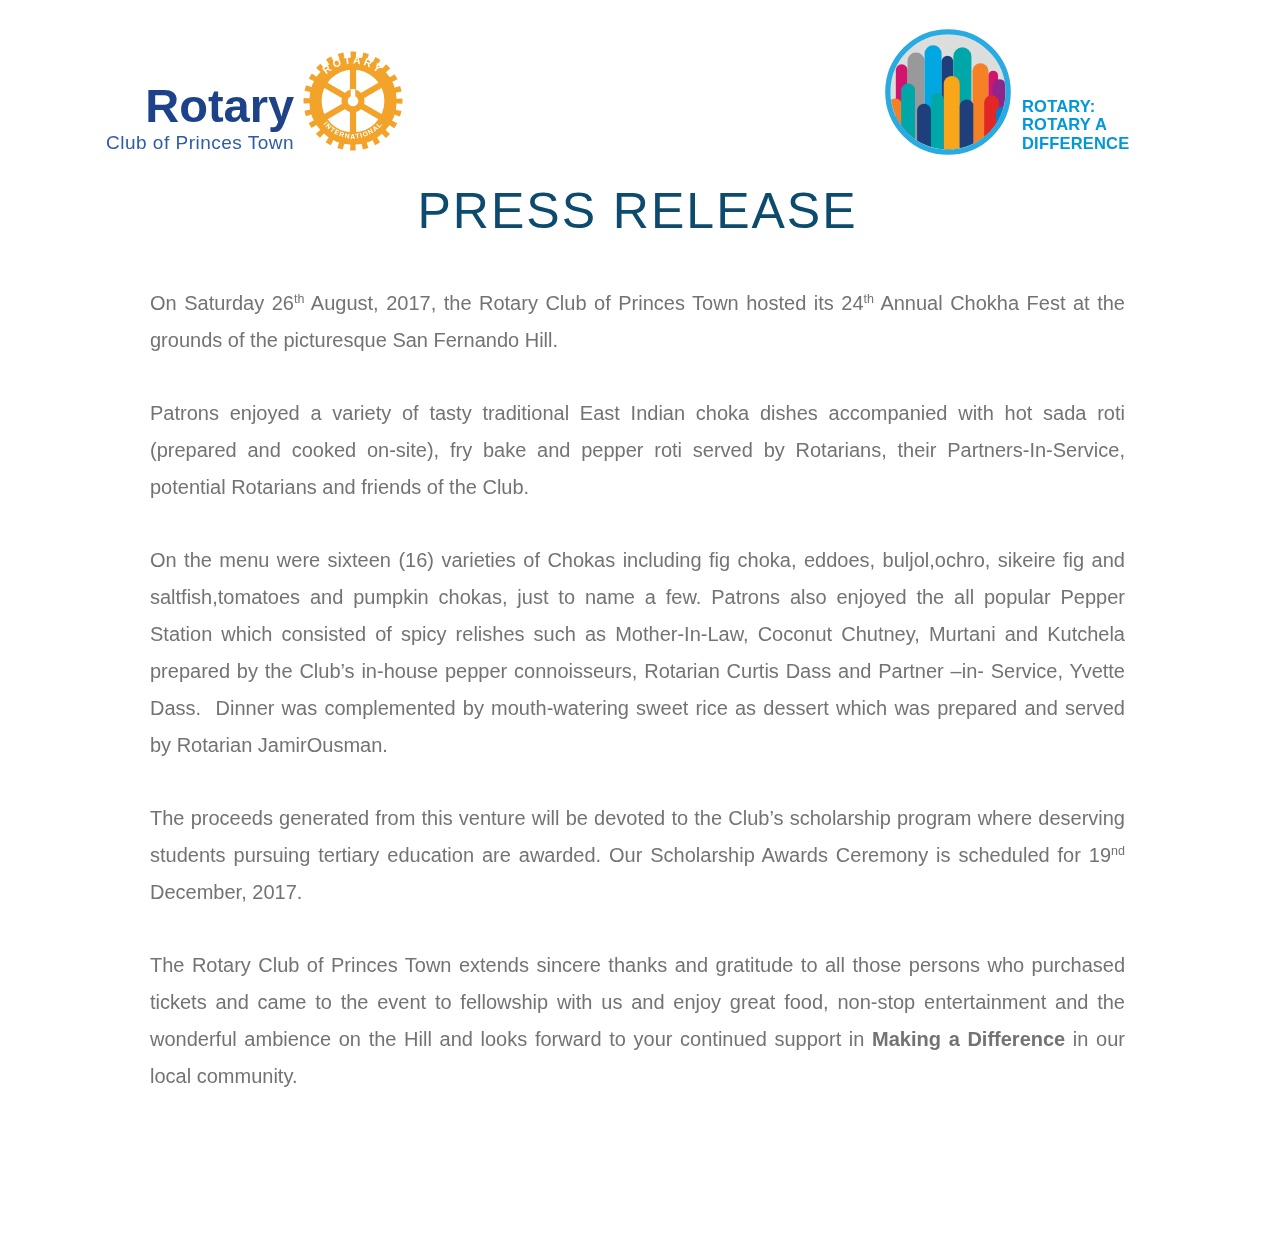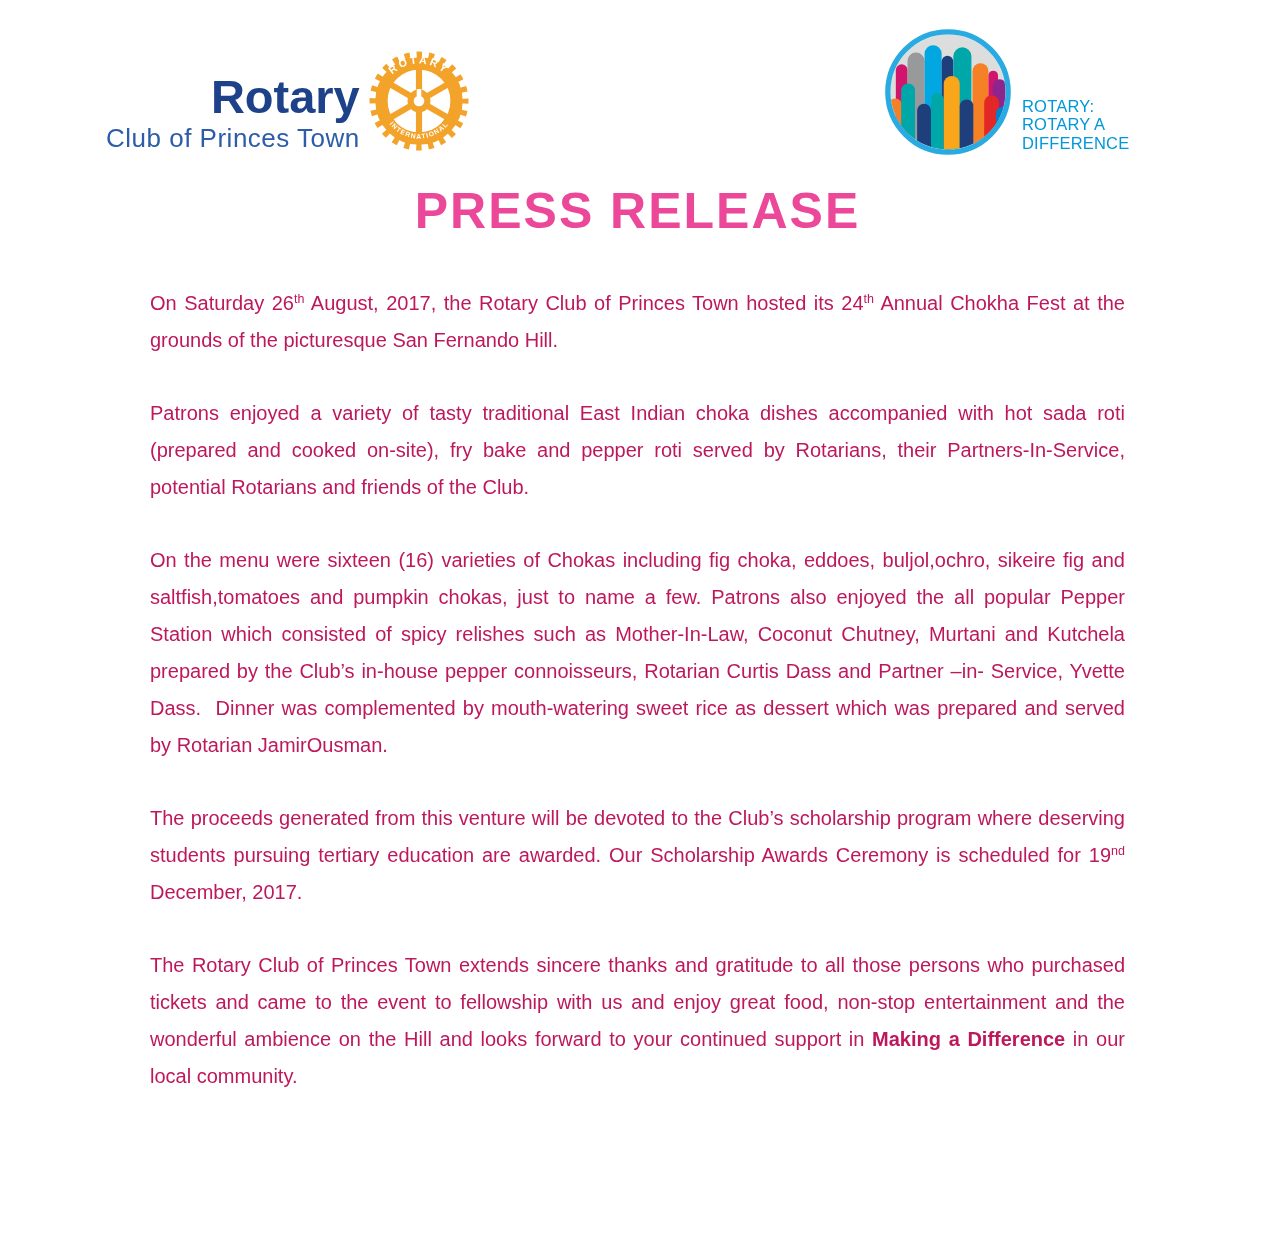--- a/index.html
+++ b/index.html
@@ -23,69 +23,69 @@
   }
   .club-text { text-align: right; padding-top: 24px; }
   .club-brand {
     font-size: 47px;
     font-weight: bold;
     color: #1e4289;
     line-height: 1.0;
     letter-spacing: 0px;
   }
   .club-subtitle {
-    font-size: 26px;
+    font-size: 19px;
     font-weight: 400;
     color: #2d5ca8;
     margin-top: 3px;
     letter-spacing: 0.5px;
     white-space: nowrap;
   }
   .wheel-svg { width: 106px; height: 106px; margin-left: 6px; }
 
   .theme-logo {
     position: absolute;
     left: 882px;
     top: 26px;
     display: flex;
     align-items: flex-end;
   }
   .people-svg { width: 132px; height: 132px; }
   .theme-text {
     margin-left: 8px;
     margin-bottom: 6px;
-    font-weight: normal;
+    font-weight: bold;
     font-size: 16.5px;
     line-height: 1.12;
     color: #0098d8;
     letter-spacing: 0.2px;
   }
 
   
   .content {
     position: absolute;
     left: 150px;
     top: 184px;
     width: 975px;
   }
   .page-title {
     margin: 0 0 46px 0;
     text-align: center;
     font-size: 50px;
-    font-weight: 700;
+    font-weight: 400;
     letter-spacing: 2px;
-    color: #ec4899;
+    color: #0c4a6e;
     line-height: 1.1;
   }
   .para {
     margin: 0 0 36px 0;
     font-size: 20px;
     line-height: 37px;
     text-align: justify;
-    color: #be185d;
+    color: #737373;
   }
   .para:last-child { margin-bottom: 0; }
   .para sup {
     font-size: 12.5px;
     line-height: 0;
     position: relative;
     top: -7px;
     vertical-align: baseline;
   }
   .para .bi { font-weight: bold; }

